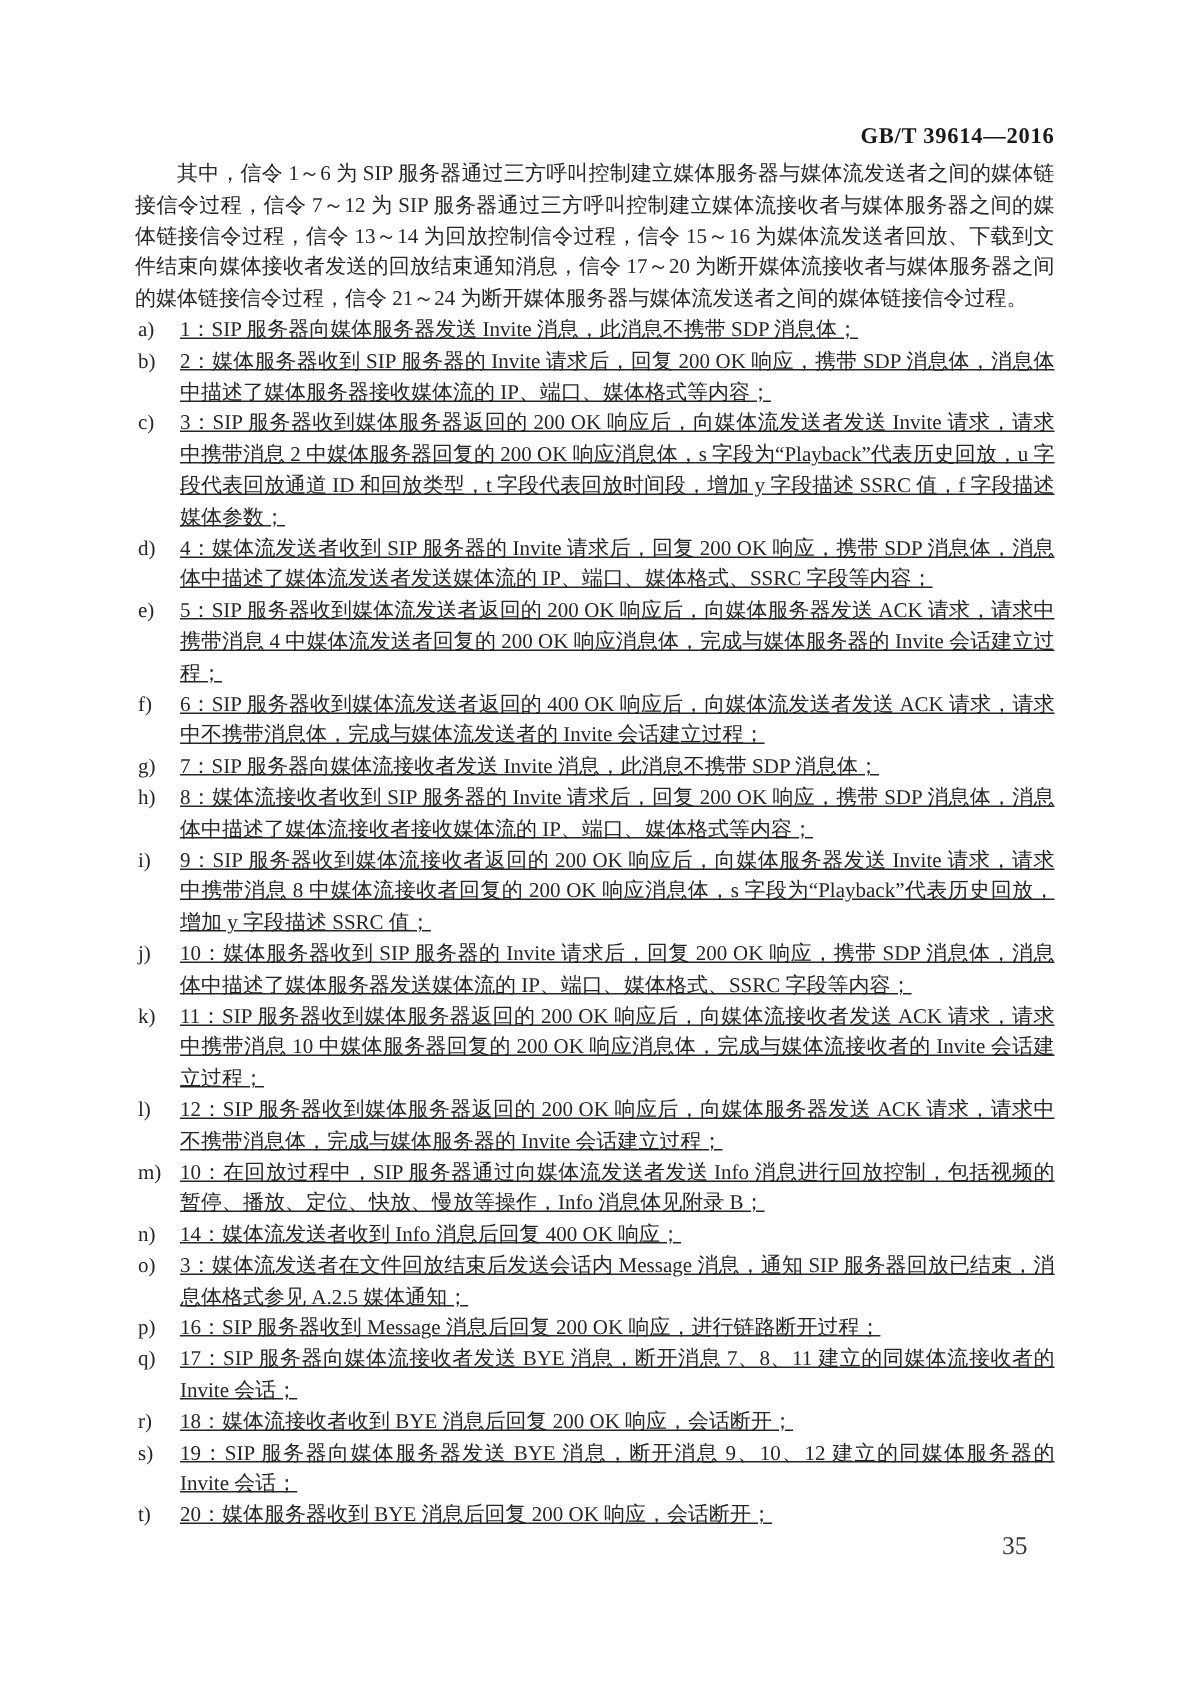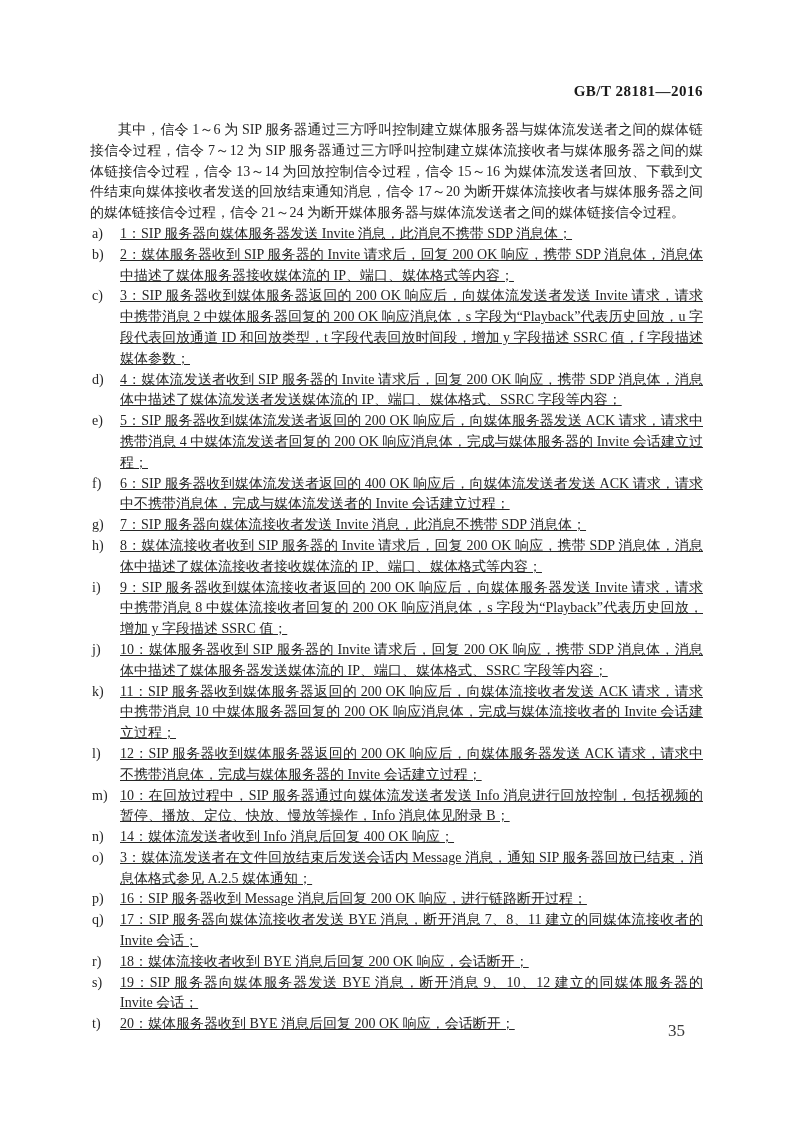--- a/index.html
+++ b/index.html
@@ -20,21 +20,21 @@
     position: absolute;
     top: 83px;
     right: 91px;
     font-size: 15px;
     font-weight: bold;
     color: #1a1a1a;
     letter-spacing: 0.5px;
   }
   .content {
     position: absolute;
-    top: 120px;
+    top: 107px;
     left: 90px;
     width: 613px;
     font-size: 14px;
     line-height: 20.8px;
   }
   .intro {
     margin: 0;
     text-align: justify;
     text-indent: 2em;
   }
@@ -66,21 +66,21 @@
     left: 668px;
     font-size: 17px;
     color: #3a3a3a;
   }
 </style>
 </head>
 <body>
 
 <div class="page">
 
-  <span class="header-title">GB/T 28181—2016</span>
+  <span class="header-title">GB/T 39614—2016</span>
 
   <div class="content">
 
     <p class="intro">其中，信令 1～6 为 SIP 服务器通过三方呼叫控制建立媒体服务器与媒体流发送者之间的媒体链接信令过程，信令 7～12 为 SIP 服务器通过三方呼叫控制建立媒体流接收者与媒体服务器之间的媒体链接信令过程，信令 13～14 为回放控制信令过程，信令 15～16 为媒体流发送者回放、下载到文件结束向媒体接收者发送的回放结束通知消息，信令 17～20 为断开媒体流接收者与媒体服务器之间的媒体链接信令过程，信令 21～24 为断开媒体服务器与媒体流发送者之间的媒体链接信令过程。</p>
 
 
     <div class="cmd-list">
 
         <div class="cmd-item">
           <span class="marker">a)</span>

